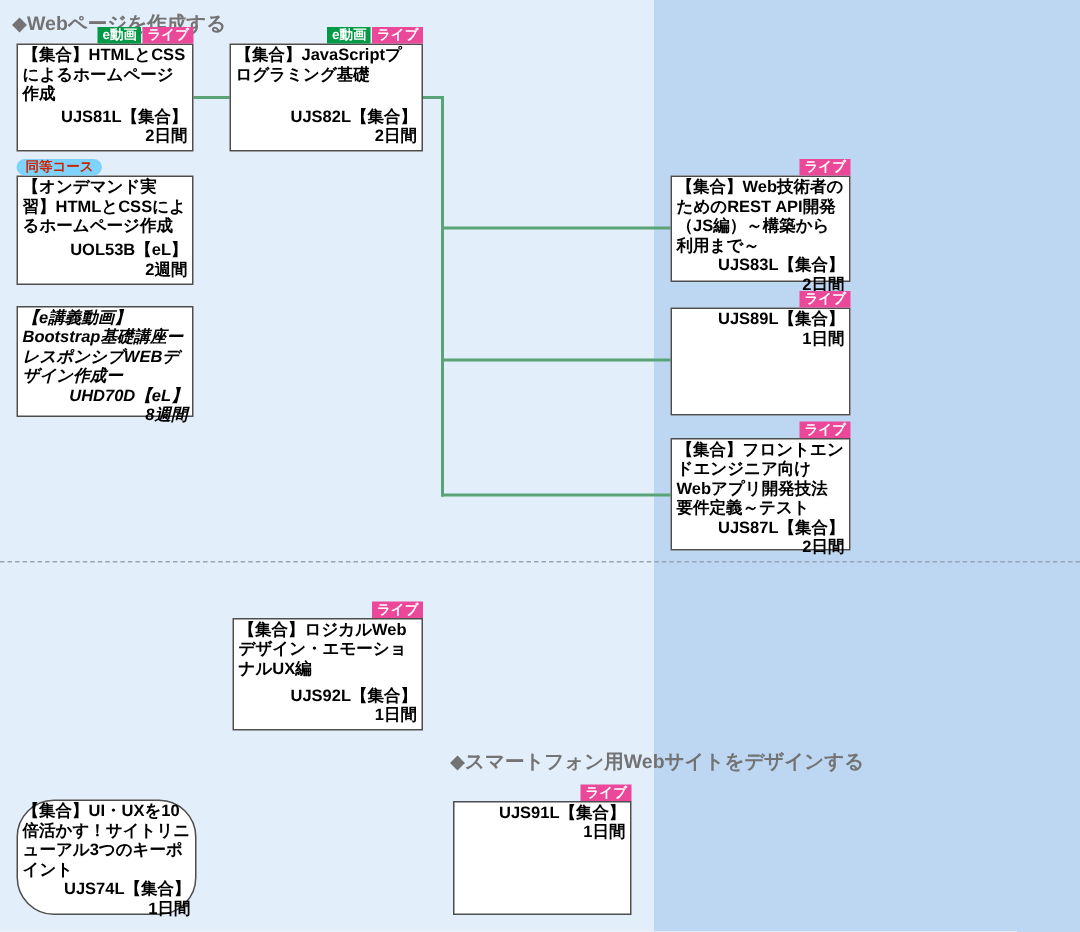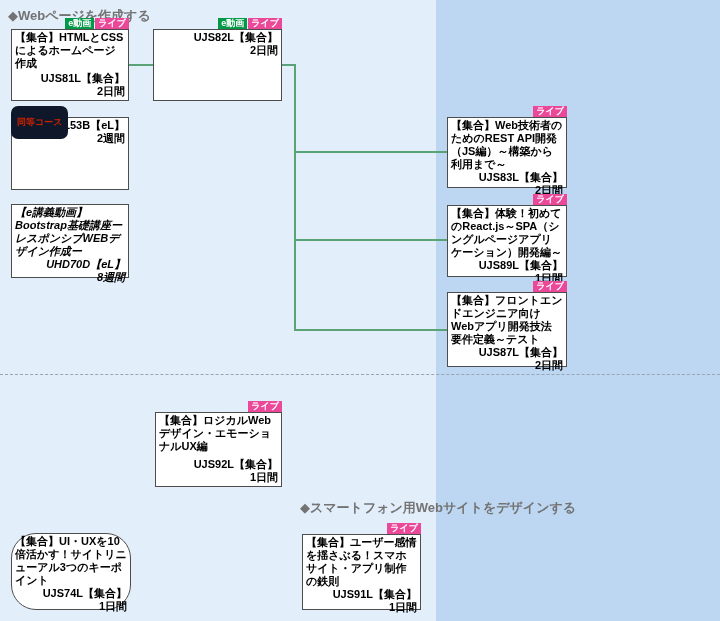--- a/index.html
+++ b/index.html
@@ -37,21 +37,21 @@
   .box-h{left:155px;top:412px;width:127px;height:75px;}
   .box-i{left:11px;top:533px;width:120px;height:77px;border-radius:25px;}
   .box-j{left:302px;top:534px;width:119px;height:76px;}
 
   .badge-row{position:absolute;top:-12px;right:-1px;display:flex;gap:1px;}
   .badge-row.left-aligned{left:-1px;right:auto;}
   .badge{display:inline-block;height:11px;line-height:11px;padding:0 3px;font-size:9px;
          font-weight:bold;color:#fff;white-space:nowrap;}
   .badge.video{background:#009945;}
   .badge.live{background:#ec4899;}
-  .badge.equiv{background:#0f172a;color:#cc2200;border-radius:7px;padding:11px 6px;}
+  .badge.equiv{background:#7dd3fc;color:#cc2200;border-radius:7px;padding:0 6px;}
 </style>
 </head>
 <body>
 
 <div id="canvas">
   <div id="right-panel"></div>
   <div id="divider"></div>
 
   <div class="section-title" id="sec1">◆Webページを作成する</div>
   <div class="section-title" id="sec3">◆スマートフォン用Webサイトをデザインする</div>
@@ -73,30 +73,32 @@
       <div>UJS81L【集合】</div>
       <div>2日間</div>
     </div>
   </div>
 
   <div class="course box-b">
     <div class="badge-row">
       <span class="badge video">e動画</span>
       <span class="badge live">ライブ</span>
     </div>
+    <div class="course-title">【集合】JavaScriptプログラミング基礎</div>
     <div class="course-meta">
       <div>UJS82L【集合】</div>
       <div>2日間</div>
     </div>
   </div>
 
   <div class="course box-c">
     <div class="badge-row left-aligned">
       <span class="badge equiv">同等コース</span>
     </div>
+    <div class="course-title">【オンデマンド実習】HTMLとCSSによるホームページ作成</div>
     <div class="course-meta">
       <div>UOL53B【eL】</div>
       <div>2週間</div>
     </div>
   </div>
 
   <div class="course box-d">
     <div class="course-title">【e講義動画】Bootstrap基礎講座ーレスポンシブWEBデザイン作成ー</div>
     <div class="course-meta">
       <div>UHD70D【eL】</div>
@@ -112,21 +114,20 @@
     <div class="course-meta">
       <div>UJS83L【集合】</div>
       <div>2日間</div>
     </div>
   </div>
 
   <div class="course box-f">
     <div class="badge-row">
       <span class="badge live">ライブ</span>
     </div>
-    <div class="course-title">【集合】体験！初めてのReact.js～SPA（シングルページアプリケーション）開発編～</div>
     <div class="course-meta">
       <div>UJS89L【集合】</div>
       <div>1日間</div>
     </div>
   </div>
 
   <div class="course box-g">
     <div class="badge-row">
       <span class="badge live">ライブ</span>
     </div>
@@ -153,19 +154,18 @@
     <div class="course-meta">
       <div>UJS74L【集合】</div>
       <div>1日間</div>
     </div>
   </div>
 
   <div class="course box-j">
     <div class="badge-row">
       <span class="badge live">ライブ</span>
     </div>
-    <div class="course-title">【集合】ユーザー感情を揺さぶる！スマホサイト・アプリ制作の鉄則</div>
     <div class="course-meta">
       <div>UJS91L【集合】</div>
       <div>1日間</div>
     </div>
   </div>
 </div>
 
 </body></html>

